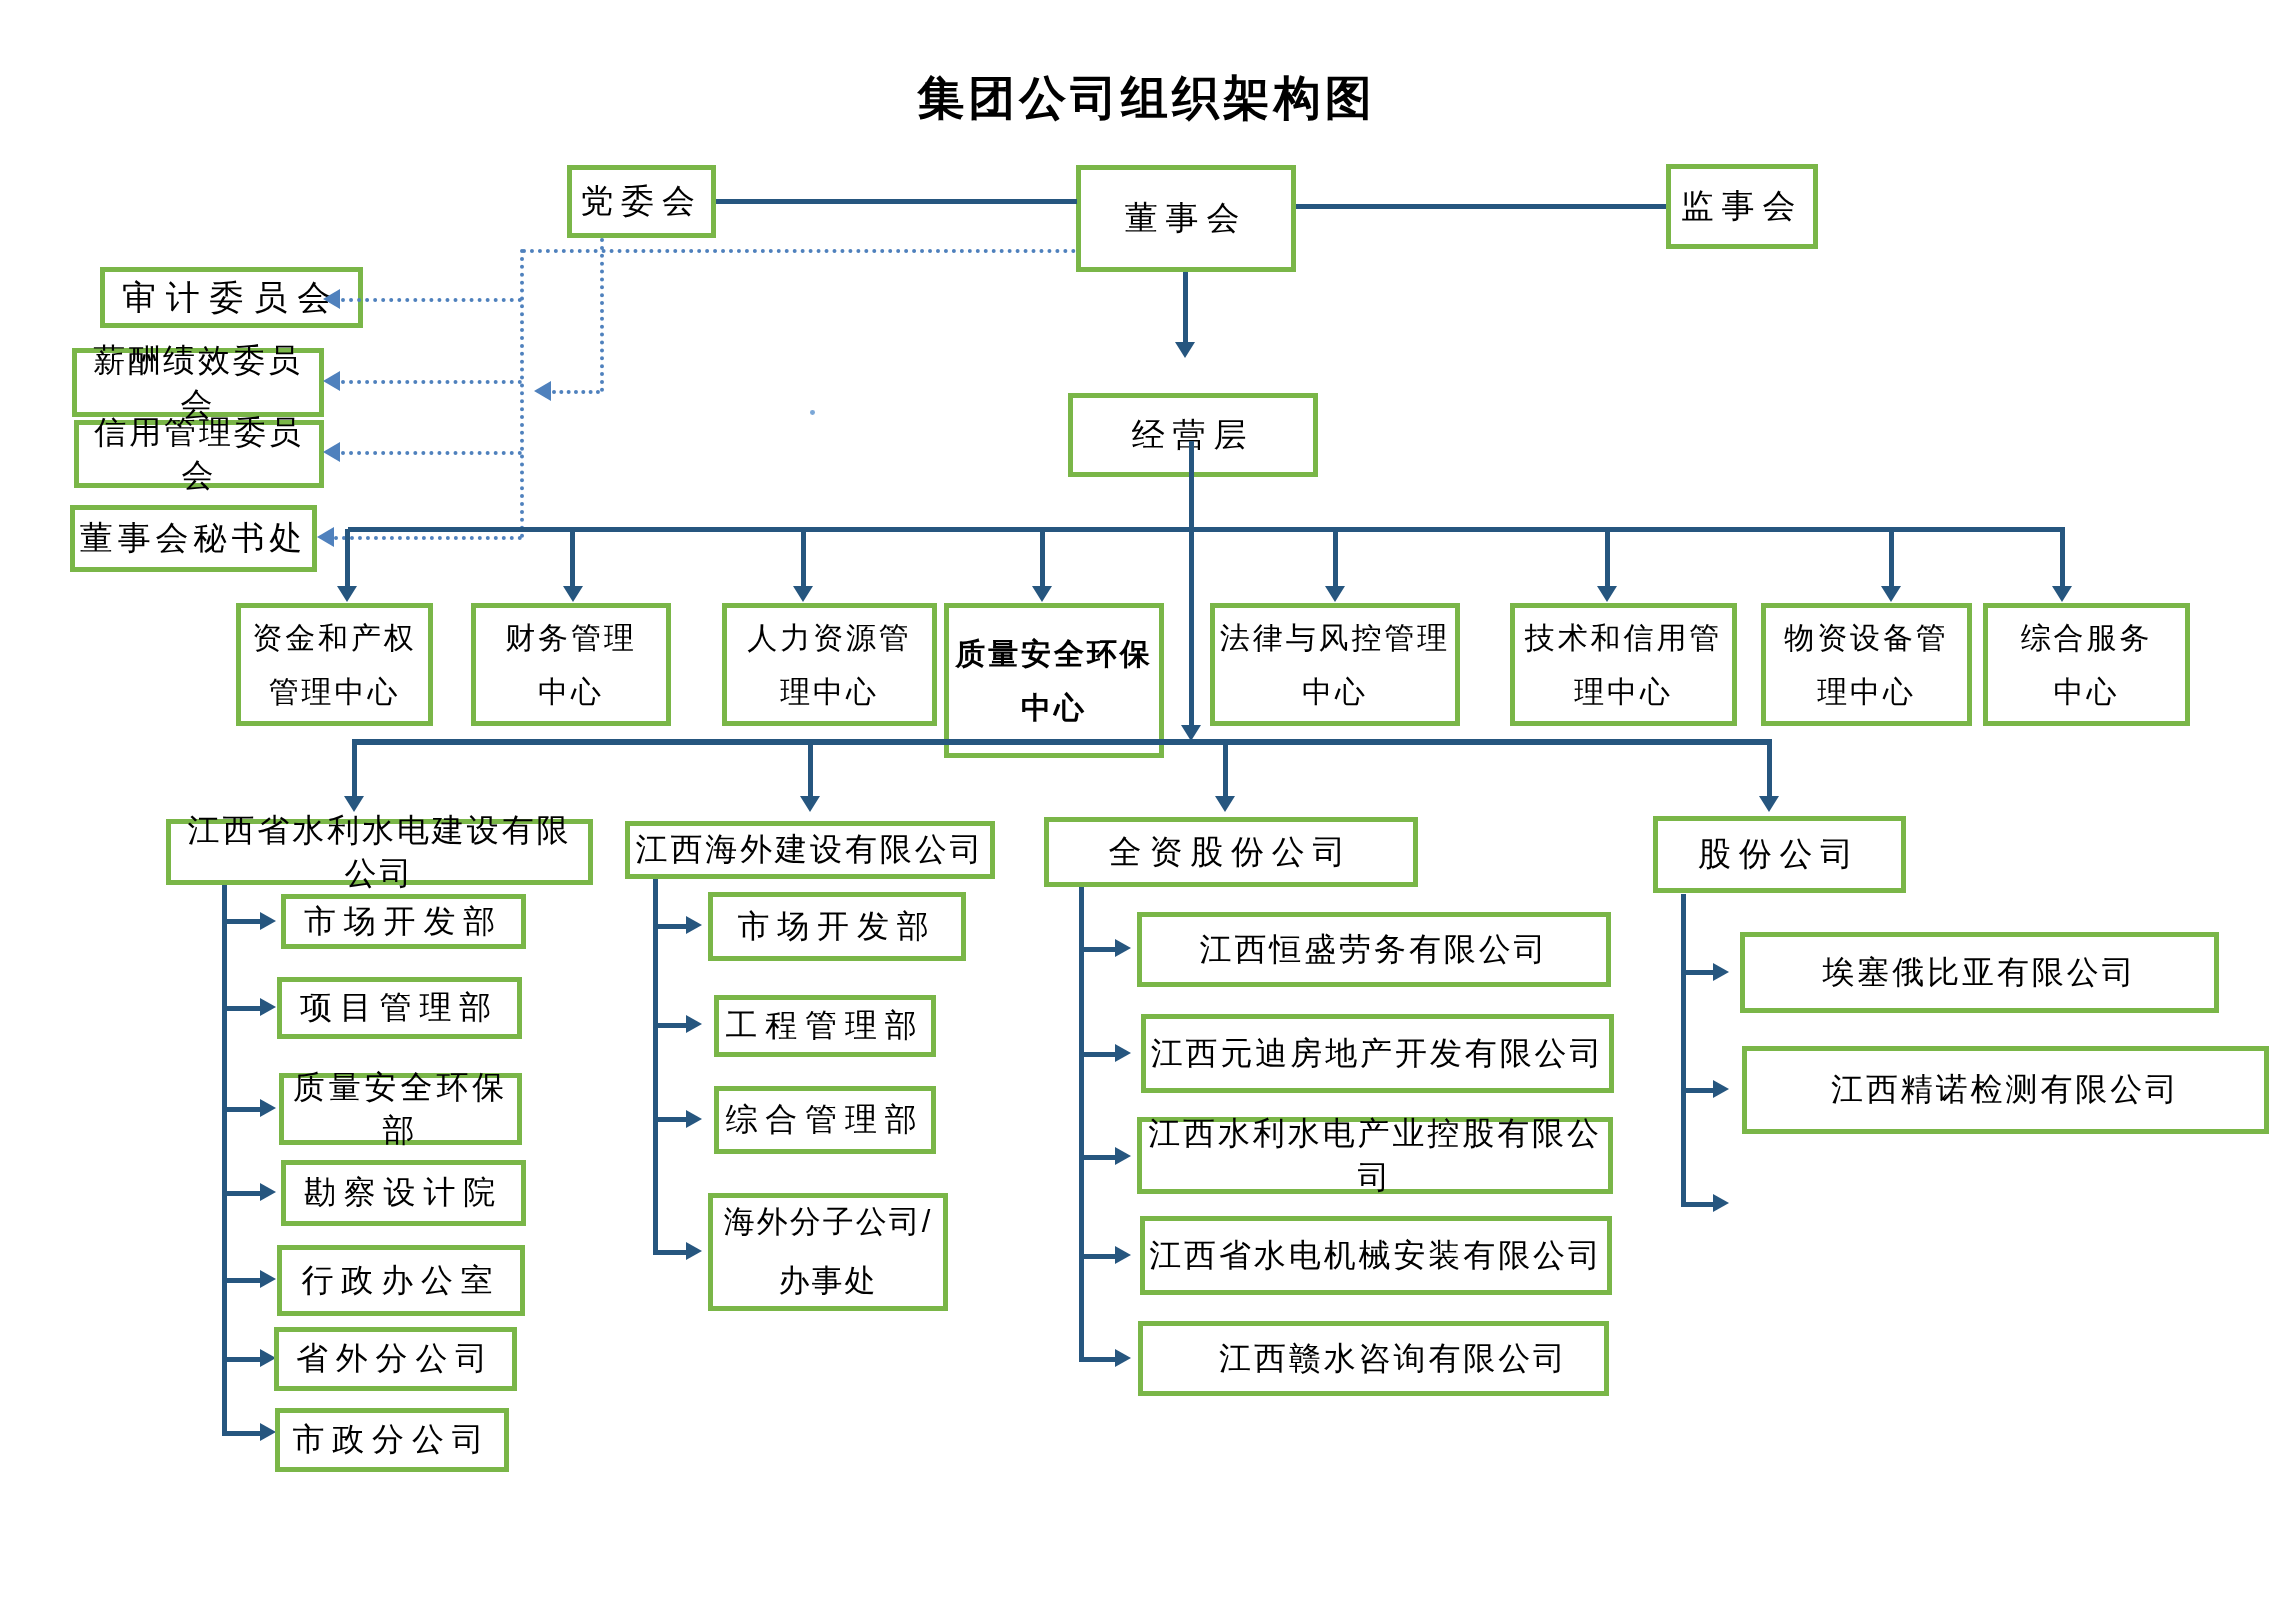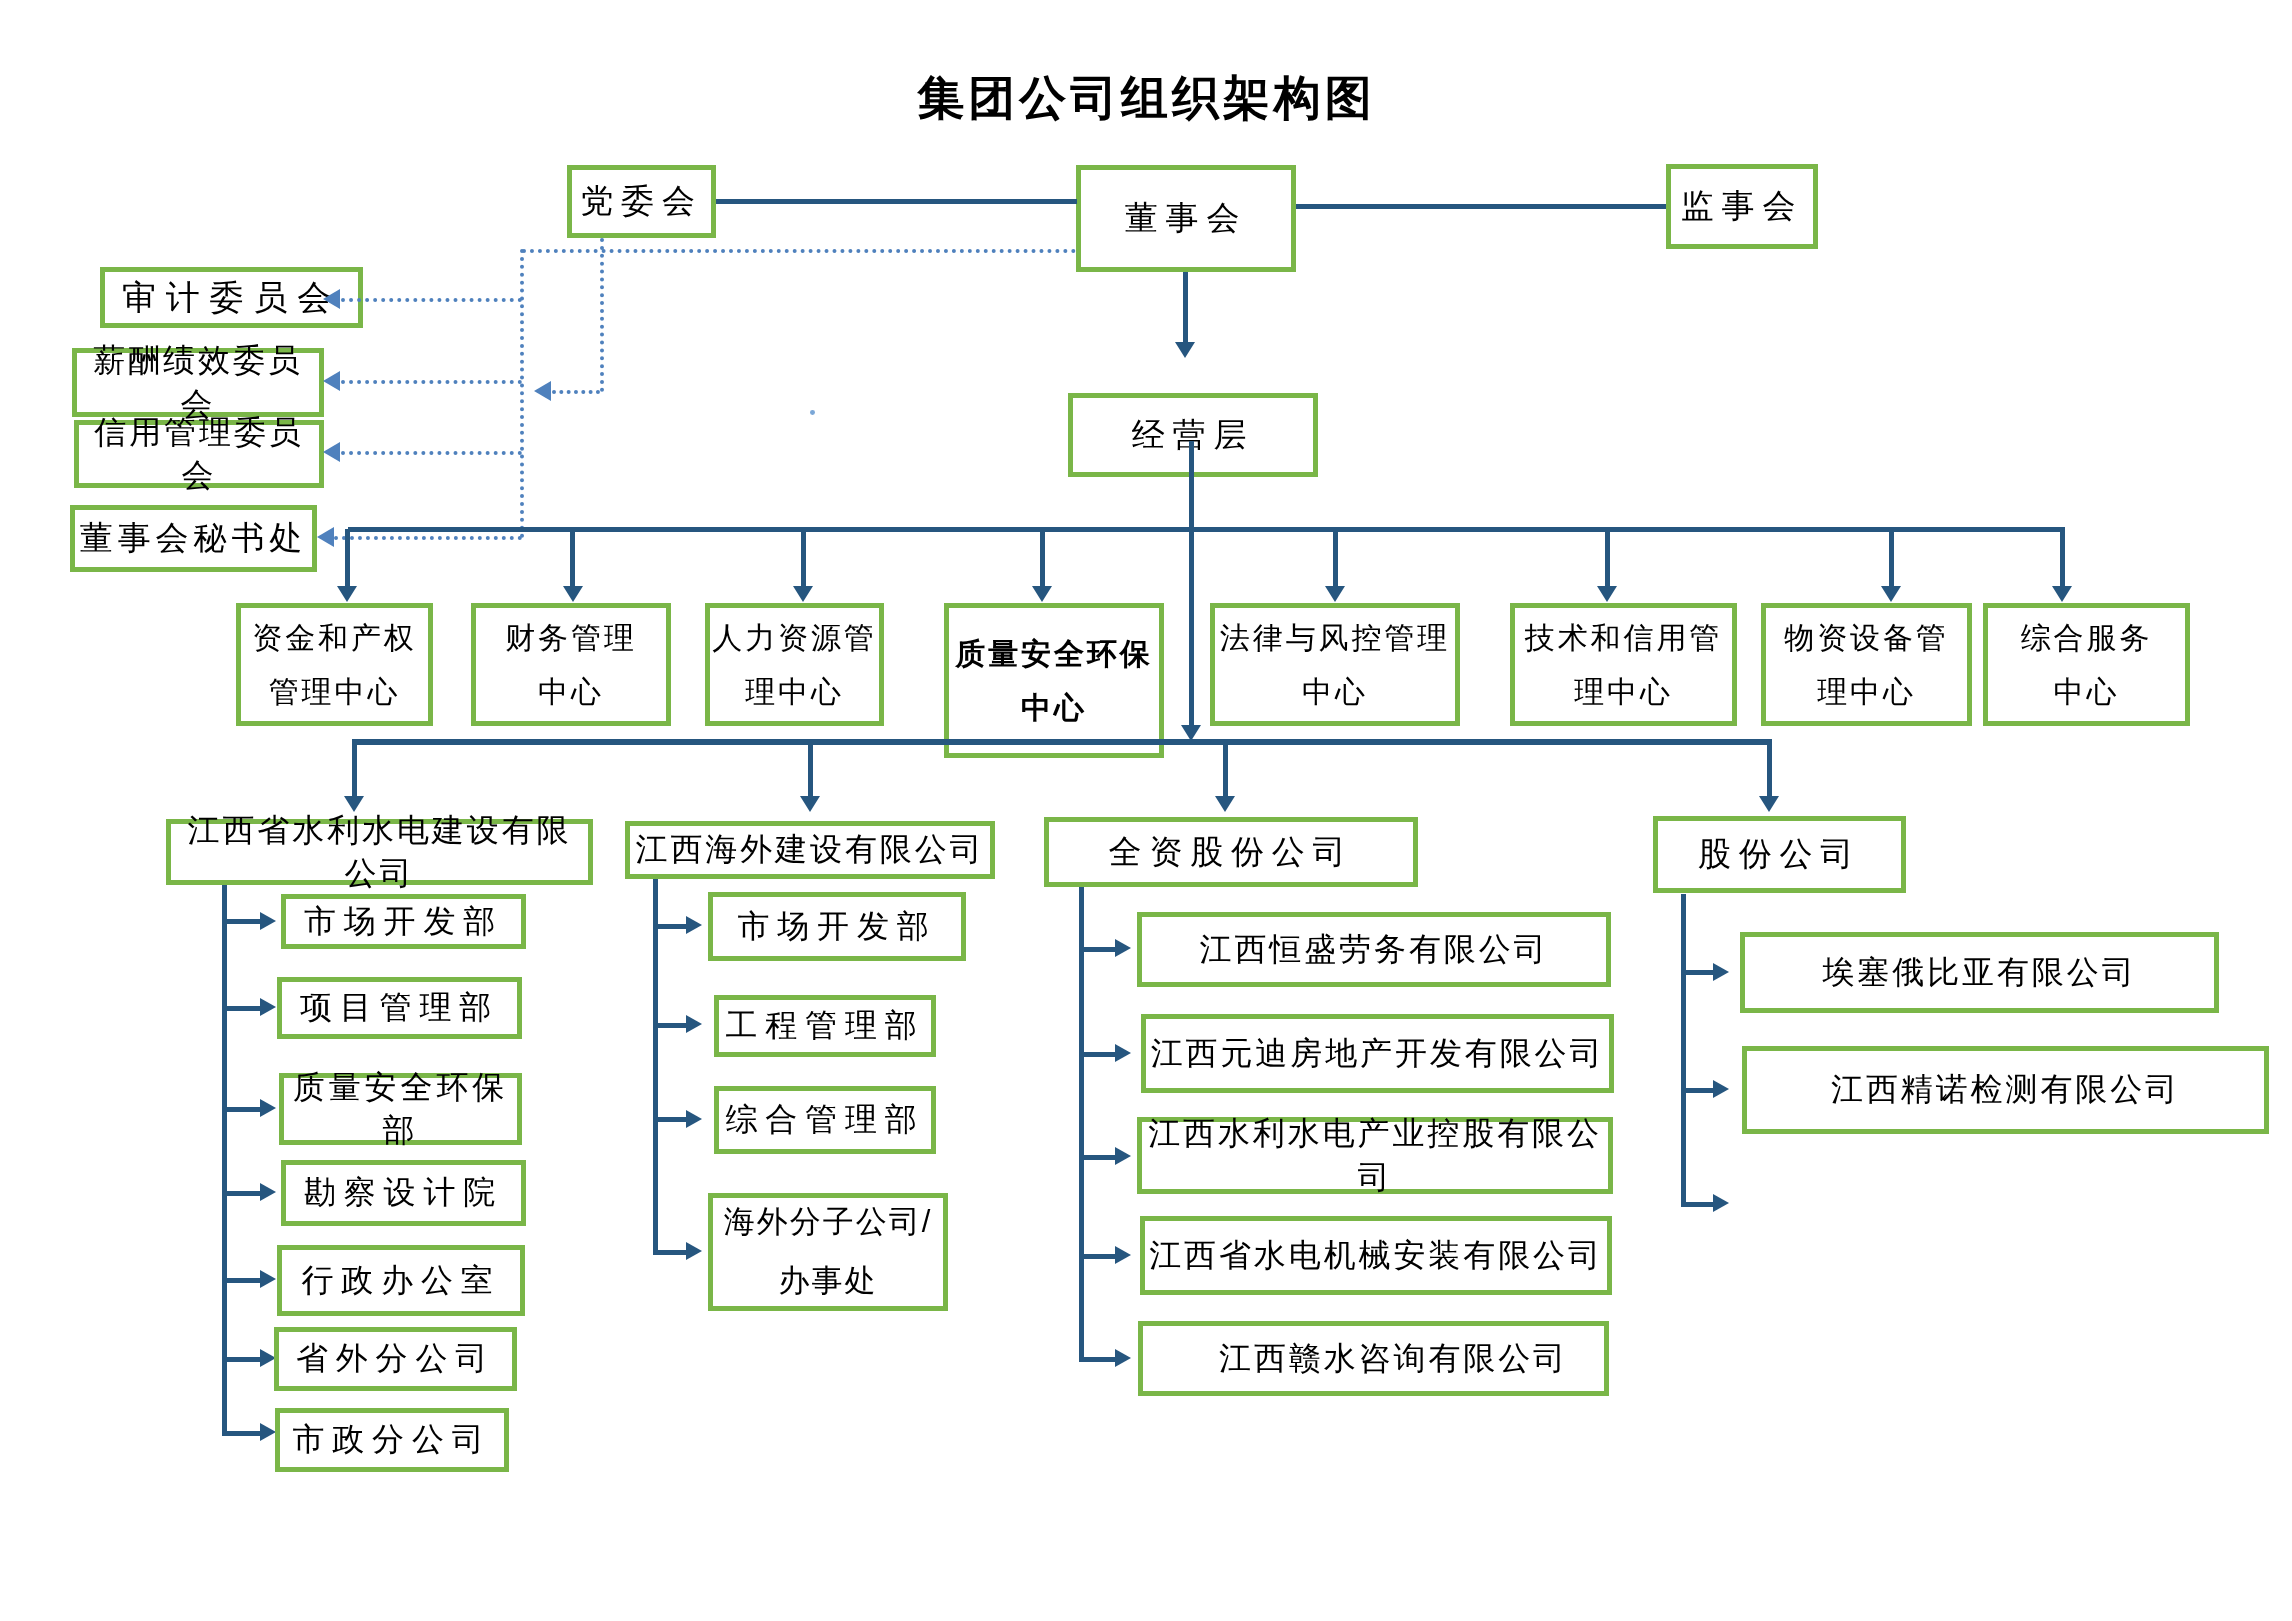--- a/index.html
+++ b/index.html
@@ -111,21 +111,21 @@
   <div class="arr-down" style="left:1597px;top:586px;"></div>
   <div class="vl" style="left:1889px;top:529px;height:59px;"></div>
   <div class="arr-down" style="left:1881px;top:586px;"></div>
   <div class="vl" style="left:2060px;top:529px;height:59px;"></div>
   <div class="arr-down" style="left:2052px;top:586px;"></div>
 
   <div class="gbox ctr" style="left:236px;top:603px;width:197px;height:123px;">资金和产权
 管理中心</div>
   <div class="gbox ctr" style="left:471px;top:603px;width:200px;height:123px;">财务管理
 中心</div>
-  <div class="gbox ctr" style="left:705px;top:603px;width:179px;height:123px;">人力资源管
+  <div class="gbox ctr" style="left:722px;top:603px;width:215px;height:123px;">人力资源管
 理中心</div>
   <div class="gbox ctr" style="left:944px;top:603px;width:220px;height:155px;font-weight:bold;">质量安全环保
 中心</div>
   <div class="gbox ctr" style="left:1210px;top:603px;width:250px;height:123px;">法律与风控管理
 中心</div>
   <div class="gbox ctr" style="left:1510px;top:603px;width:227px;height:123px;">技术和信用管
 理中心</div>
   <div class="gbox ctr" style="left:1761px;top:603px;width:211px;height:123px;">物资设备管
 理中心</div>
   <div class="gbox ctr" style="left:1983px;top:603px;width:207px;height:123px;">综合服务

